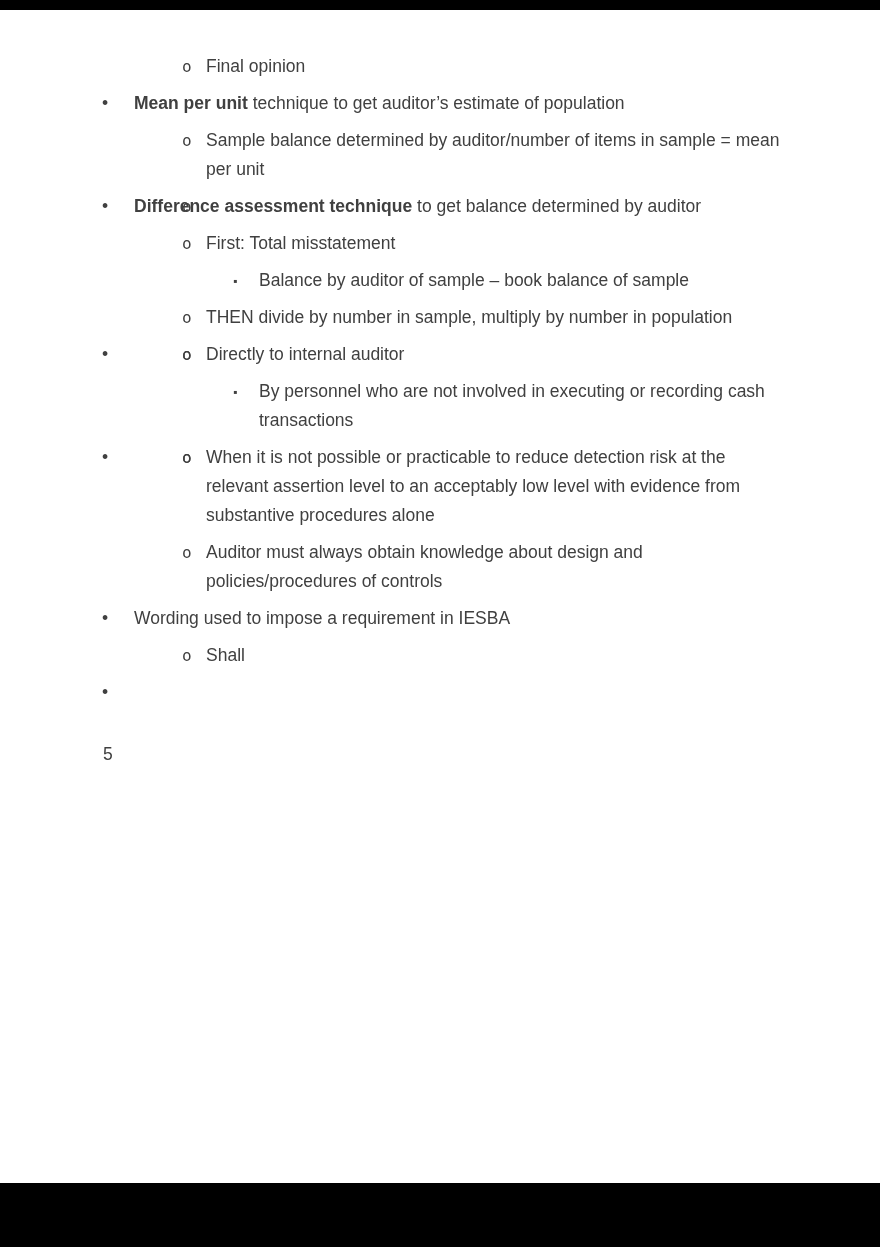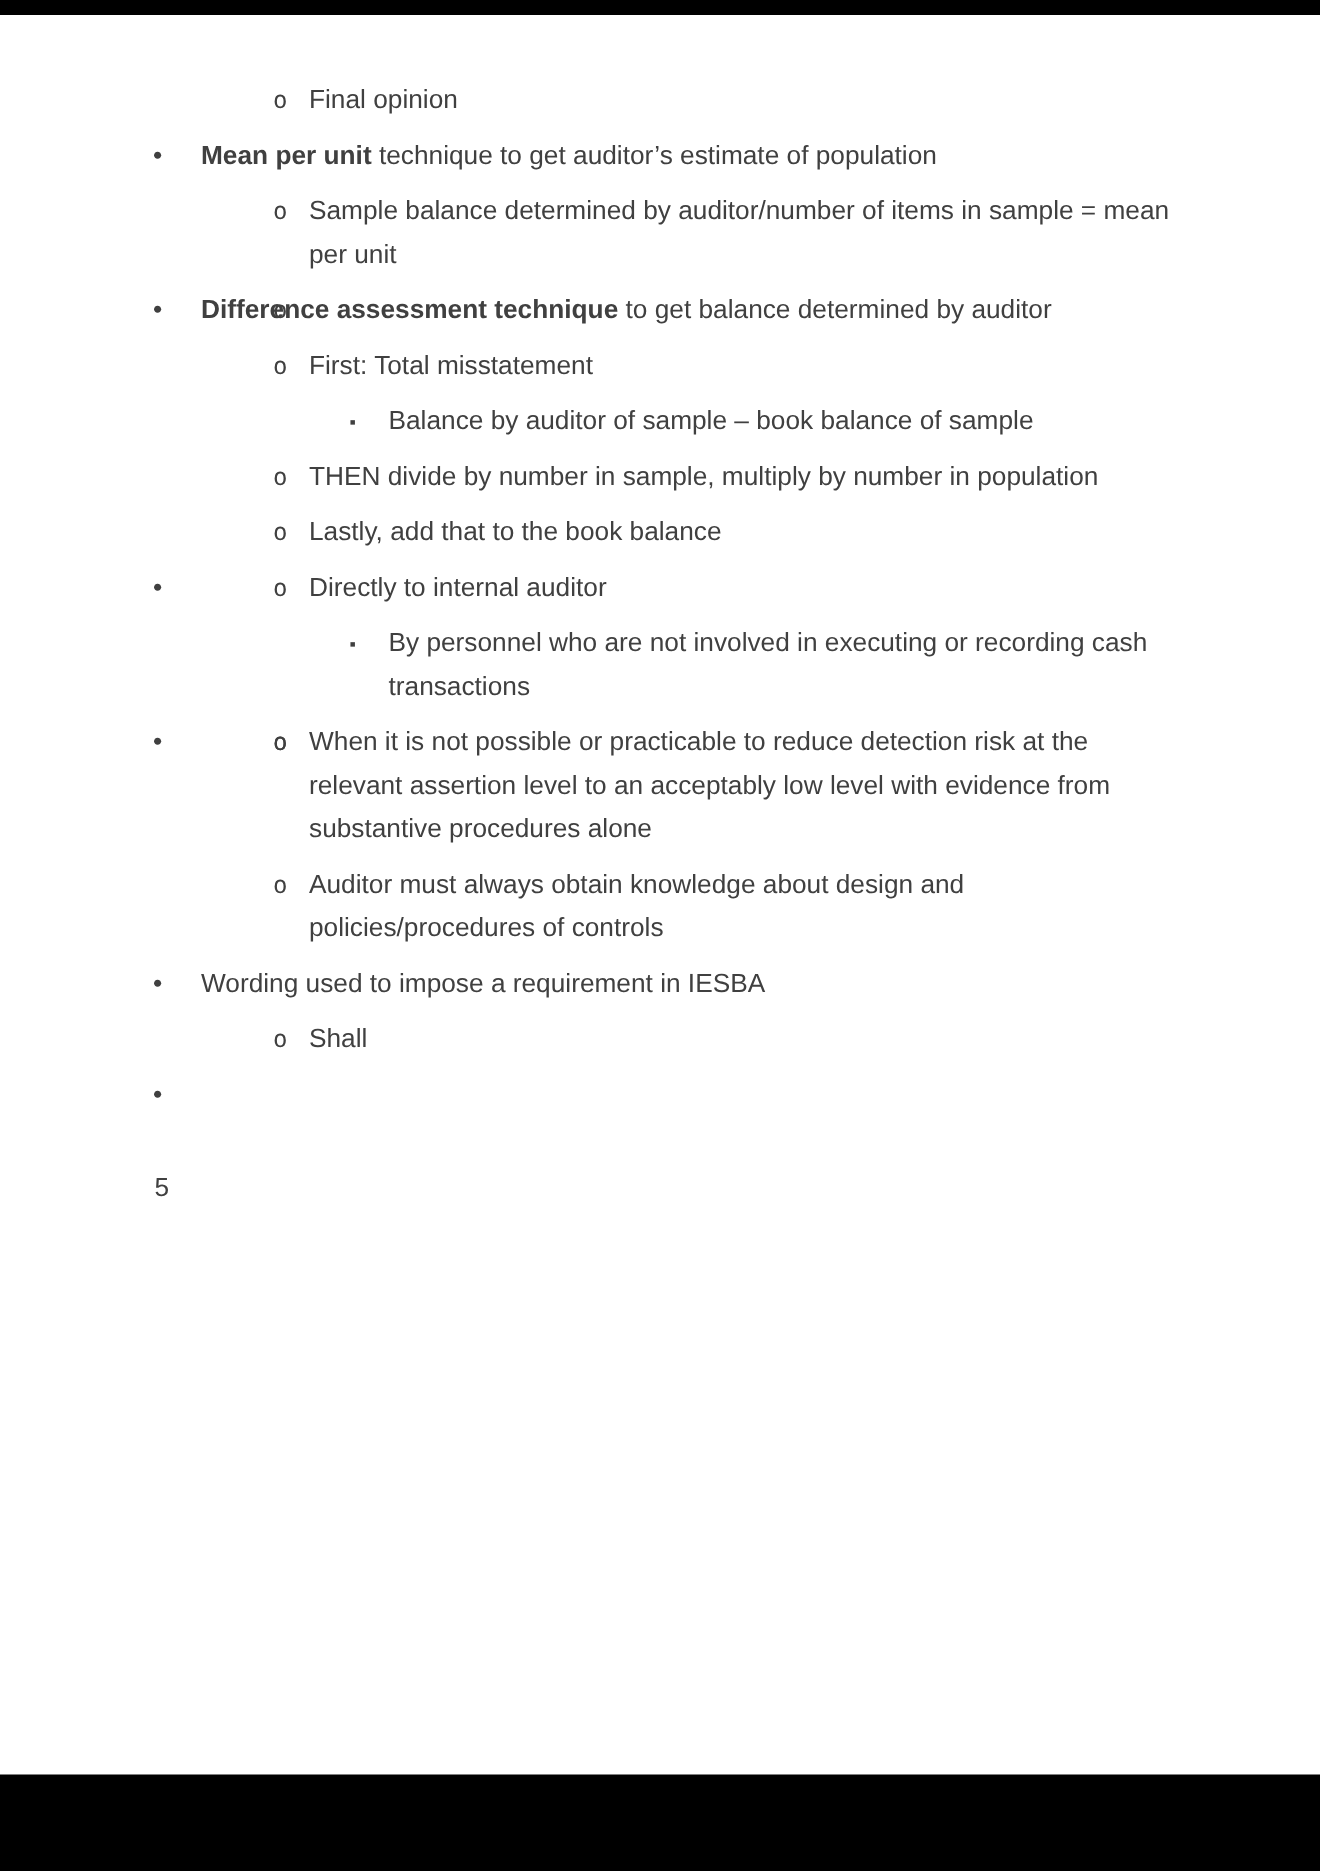--- a/index.html
+++ b/index.html
@@ -73,21 +73,21 @@
 <div class="page-content">
   <div>
       <div class="item level-2"><span class="bullet">o</span><span class="text"><span>Final opinion</span></span></div>
       <div class="item level-1"><span class="bullet">•</span><span class="text"><span class="bold">Mean per unit</span><span> technique to get auditor’s estimate of population</span></span></div>
       <div class="item level-2"><span class="bullet">o</span><span class="text"><span>Sample balance determined by auditor/number of items in sample = mean per unit</span></span></div>
       <div class="item level-2"><span class="bullet">o</span></div>
       <div class="item level-1"><span class="bullet">•</span><span class="text"><span class="bold">Difference assessment technique</span><span> to get balance determined by auditor</span></span></div>
       <div class="item level-2"><span class="bullet">o</span><span class="text"><span>First: Total misstatement</span></span></div>
       <div class="item level-3"><span class="bullet">▪</span><span class="text"><span>Balance by auditor of sample – book balance of sample</span></span></div>
       <div class="item level-2"><span class="bullet">o</span><span class="text"><span>THEN divide by number in sample, multiply by number in population</span></span></div>
-      <div class="item level-2"><span class="bullet">o</span><span class="text"><span>Lastly, add that to the book balance</span></span></div>
+      <div class="item level-2"><span class="bullet">o</span></div>
       <div class="item level-1"><span class="bullet">•</span></div>
       <div class="item level-2"><span class="bullet">o</span><span class="text"><span>Directly to internal auditor</span></span></div>
       <div class="item level-3"><span class="bullet">▪</span><span class="text"><span>By personnel who are not involved in executing or recording cash transactions</span></span></div>
       <div class="item level-1"><span class="bullet">•</span></div>
       <div class="item level-2"><span class="bullet">o</span></div>
       <div class="item level-2"><span class="bullet">o</span><span class="text"><span>When it is not possible or practicable to reduce detection risk at the relevant assertion level to an acceptably low level with evidence from substantive procedures alone</span></span></div>
       <div class="item level-2"><span class="bullet">o</span><span class="text"><span>Auditor must always obtain knowledge about design and policies/procedures of controls</span></span></div>
       <div class="item level-1"><span class="bullet">•</span><span class="text"><span>Wording used to impose a requirement in IESBA</span></span></div>
       <div class="item level-2"><span class="bullet">o</span><span class="text"><span>Shall</span></span></div>
       <div class="item level-1"><span class="bullet">•</span></div>

